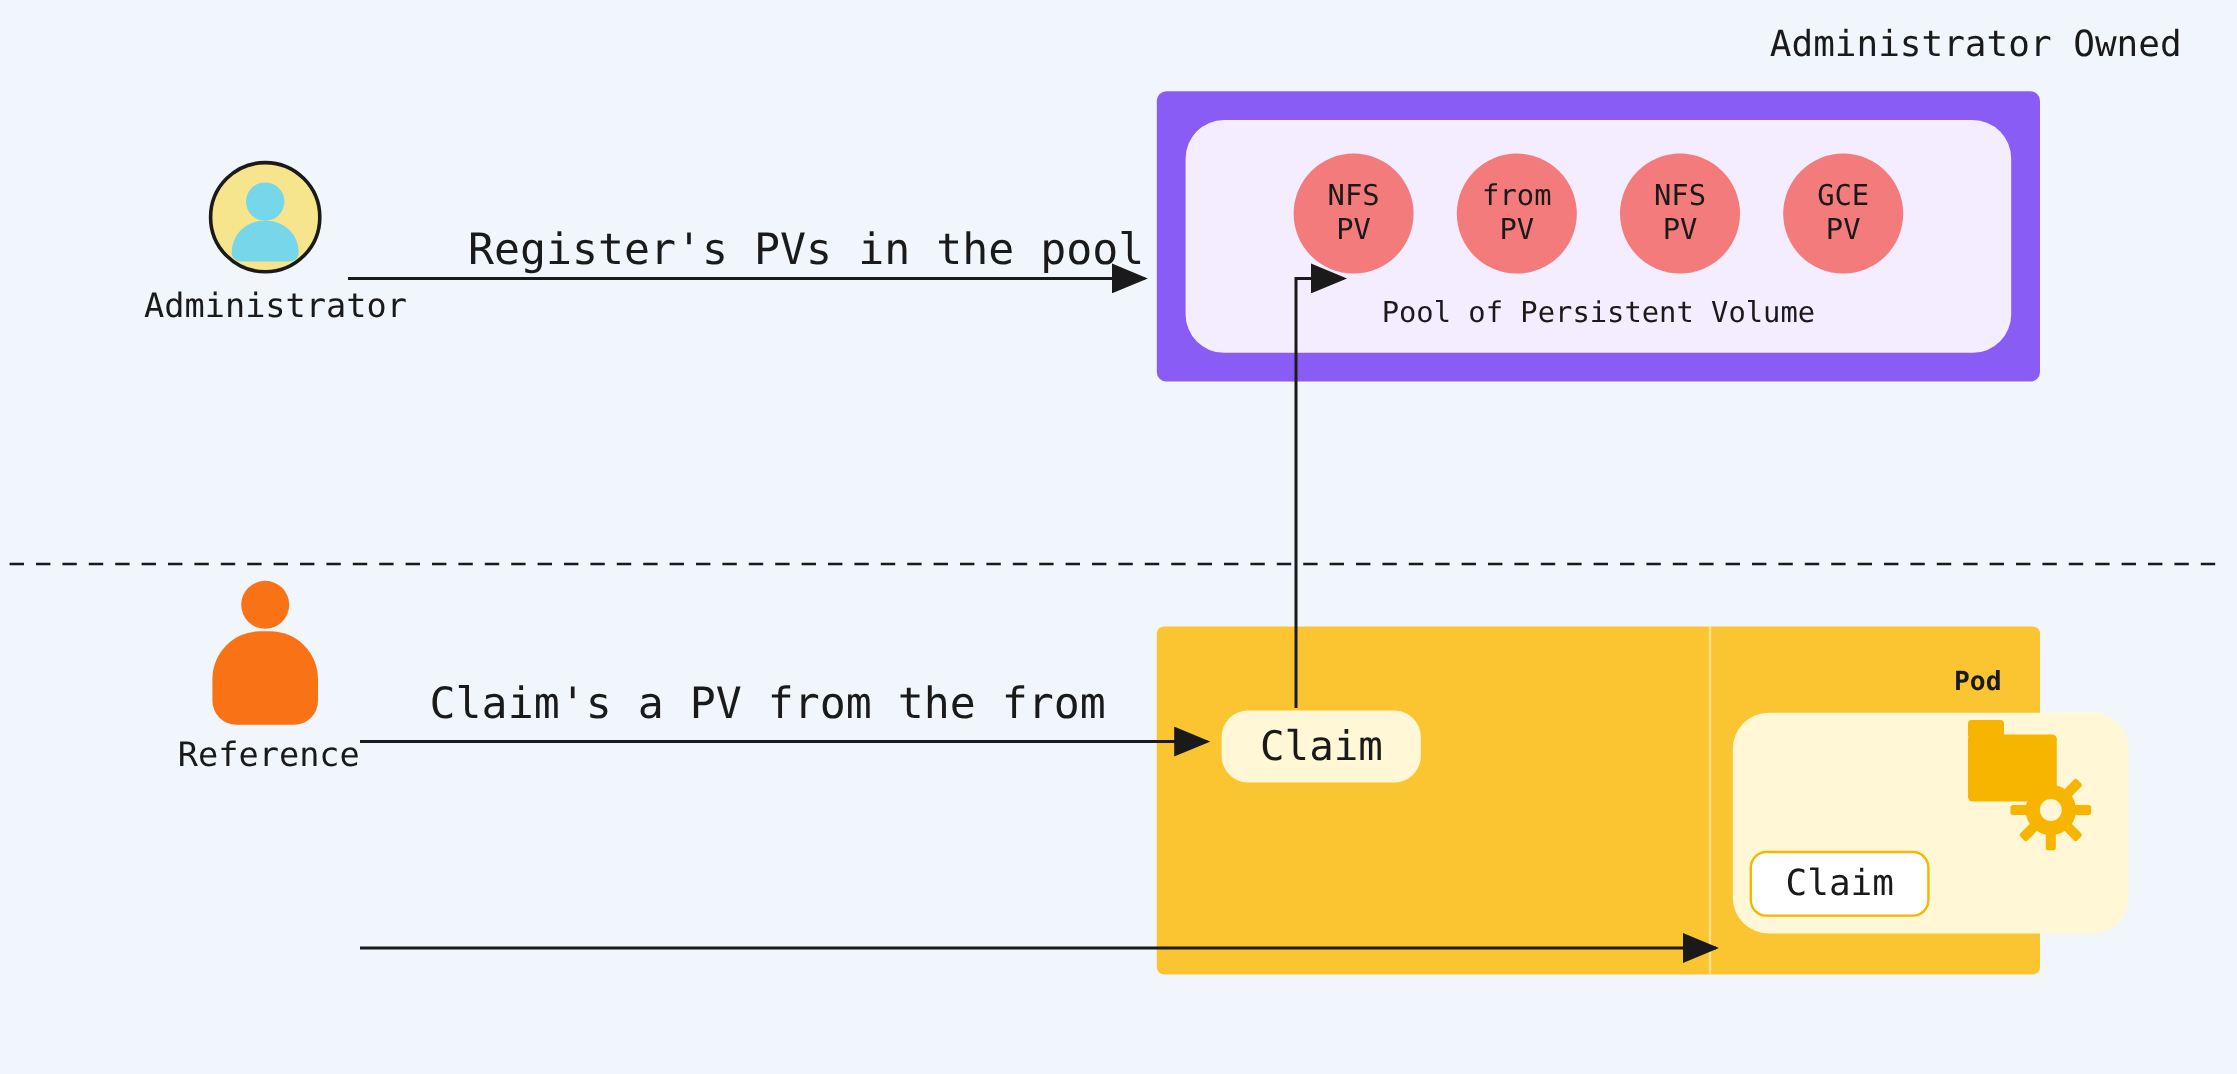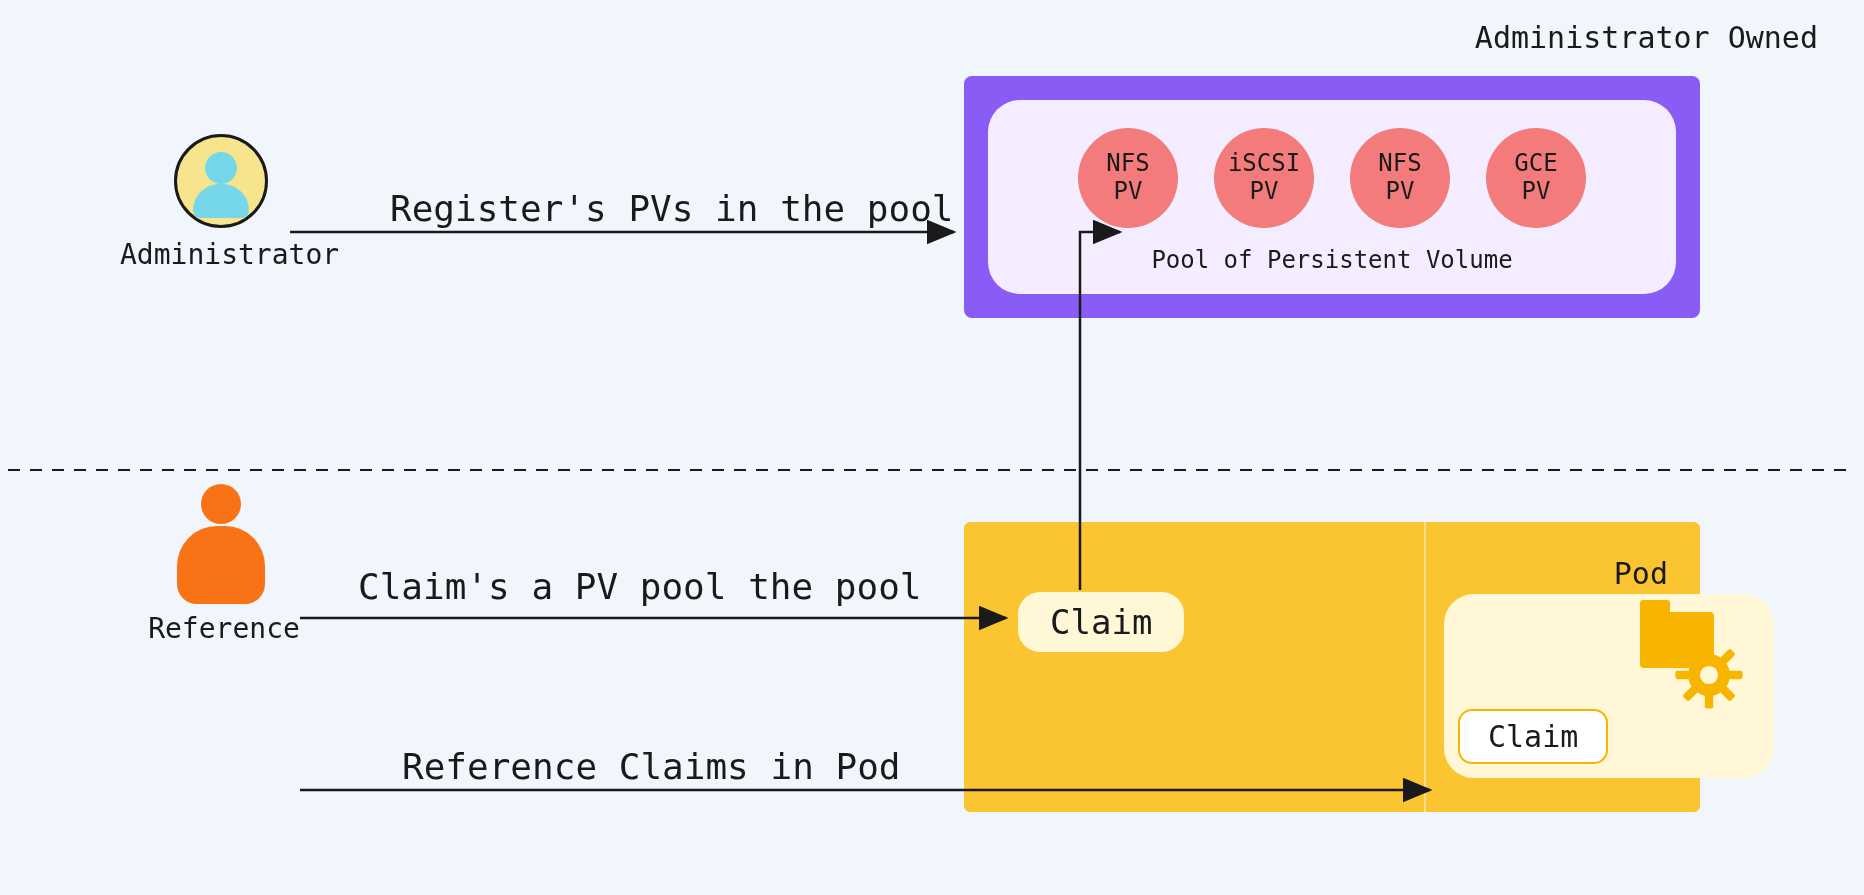--- a/index.html
+++ b/index.html
@@ -120,21 +120,22 @@
   .claim-in-pod {
     position: absolute;
     bottom: 14px; left: 14px;
     background: #fff;
     border: 2px solid #f7b500;
     border-radius: 14px;
     padding: 8px 28px;
     font-size: 30px;
   }
   .pod-label {
-    font-size: 30px;
+    font-size: 22px;
+    font-weight: bold;
   }
   .arrow-label {
     font-size: 36px;
     background: #f0f6fc;
     padding: 0 4px;
   }
   svg.overlay {
     position: absolute; top: 0; left: 0;
     width: 1864px; height: 895px;
     pointer-events: none;
@@ -156,21 +157,21 @@
   <div class="abs label" style="top:238px; left:120px; width:202px;">Administrator</div>
 
   <div class="abs pool-outer" style="top:76px; left:964px; width:736px;">
     <div class="pool-inner">
       <div class="pv-row">
         <div class="pv">
           <span>NFS</span>
           <span>PV</span>
         </div>
         <div class="pv">
-          <span>iSCSI</span>
+          <span>from</span>
           <span>PV</span>
         </div>
         <div class="pv">
           <span>NFS</span>
           <span>PV</span>
         </div>
         <div class="pv">
           <span>GCE</span>
           <span>PV</span>
         </div>
@@ -212,22 +213,21 @@
   </div>
 
   <div class="abs dev-icon" style="top:484px; left:174px;">
     <div class="dev-head"></div>
     <div class="dev-body"></div>
   </div>
   <div class="abs label" style="top:612px; left:144px; width:160px;">Reference</div>
 
 
   <div class="abs arrow-label" style="top:188px; left:386px;">Register's PVs in the pool</div>
-  <div class="abs arrow-label" style="top:566px; left:354px;">Claim's a PV pool the pool</div>
-  <div class="abs arrow-label" style="top:746px; left:398px;">Reference Claims in Pod</div>
+  <div class="abs arrow-label" style="top:566px; left:354px;">Claim's a PV from the from</div>
 
   <svg class="overlay">
     <defs>
       <marker id="arrowhead" markerWidth="12" markerHeight="10" refX="11" refY="5" orient="auto">
         <polygon points="0 0, 12 5, 0 10" fill="#1a1a1a"></polygon>
       </marker>
     </defs>
 
     <line x1="8" y1="470" x2="1856" y2="470" stroke="#1a1a1a" stroke-width="2" stroke-dasharray="12 10"></line>
 

